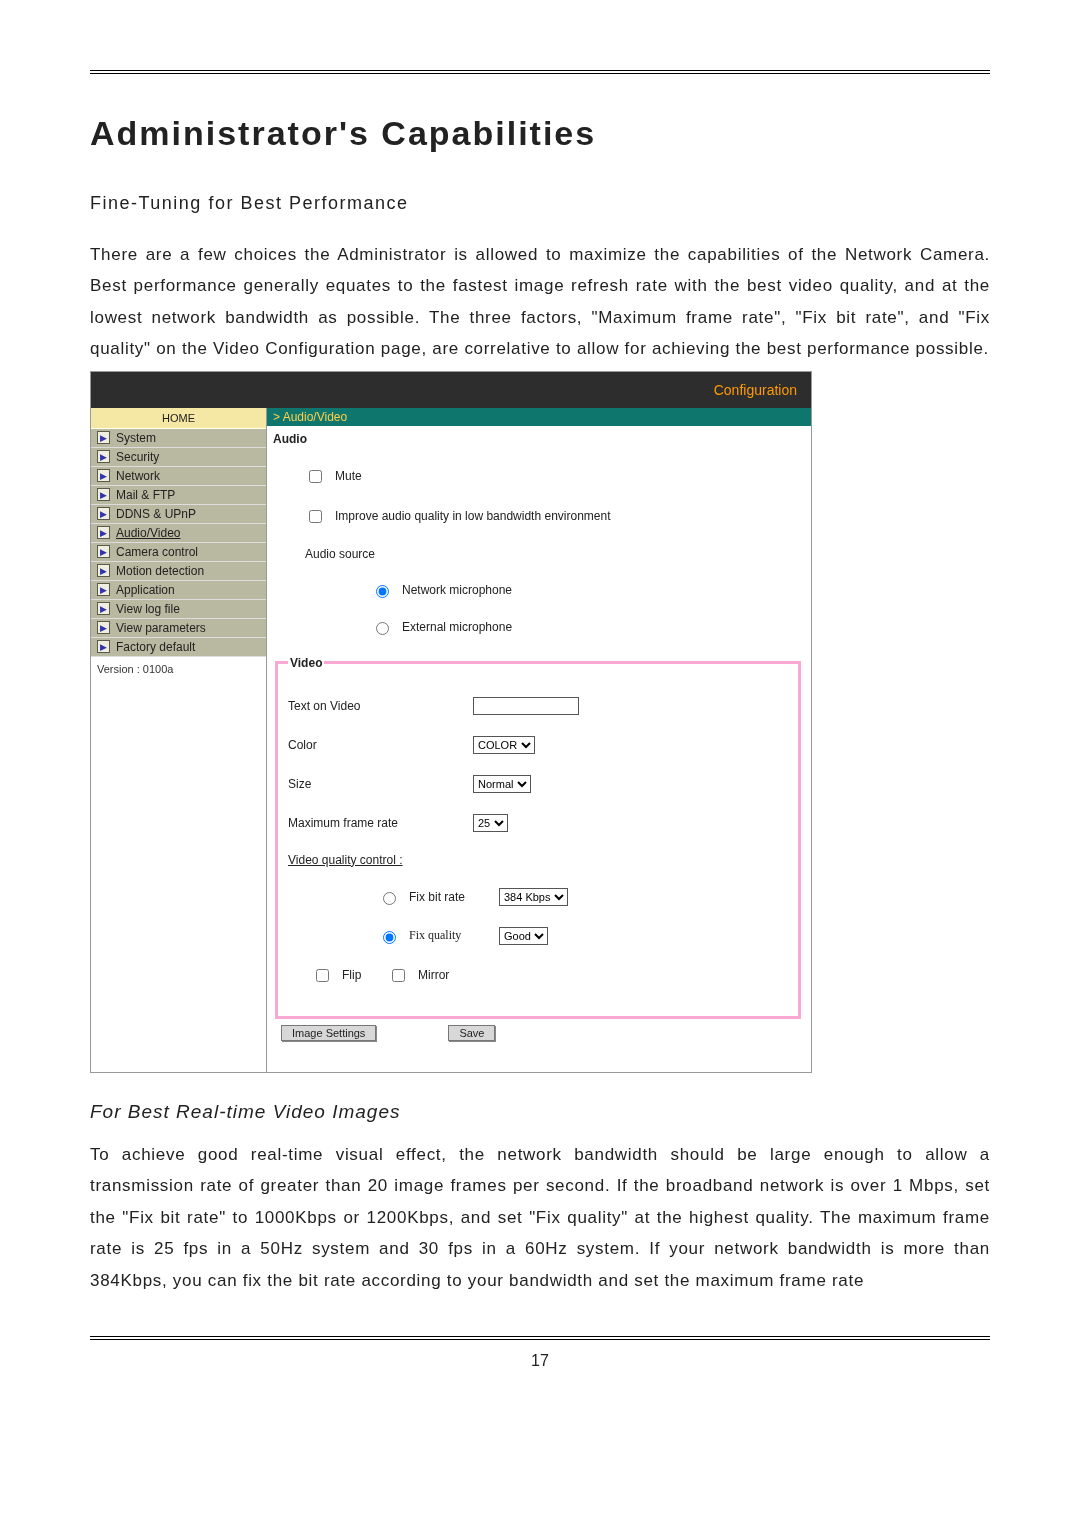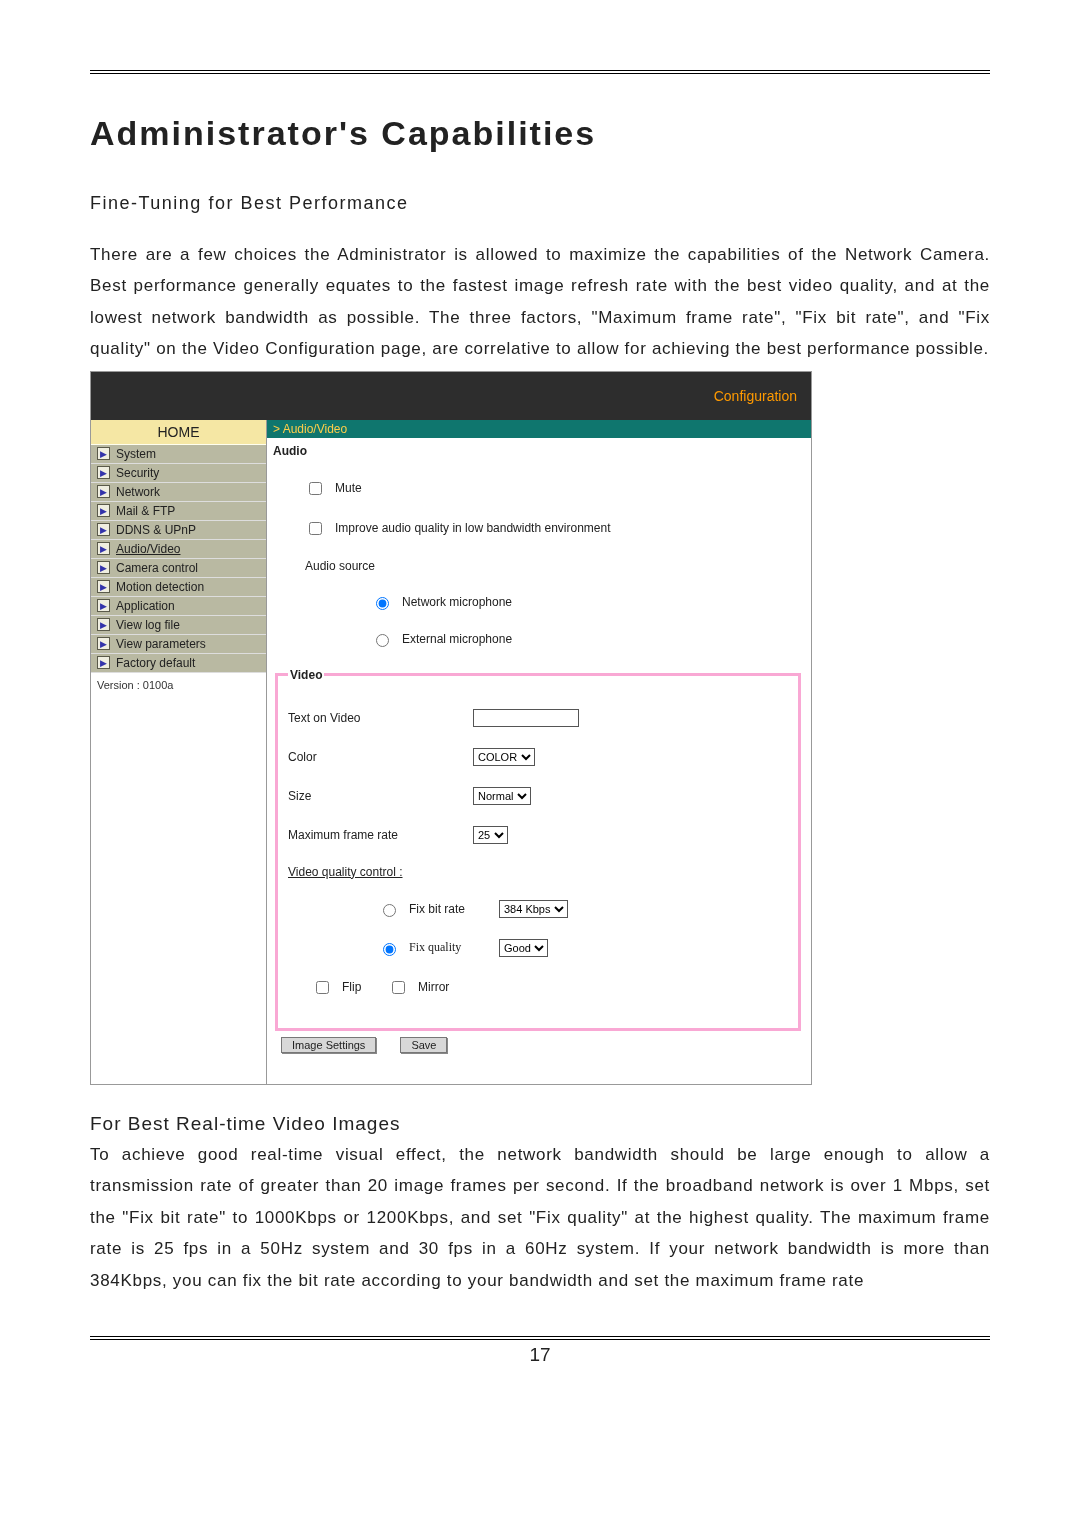--- a/index.html
+++ b/index.html
@@ -32,69 +32,70 @@
     margin: 20px 0 40px 0;
   }
   h2 {
     font-size: 18px;
     letter-spacing: 1.5px;
     font-weight: 500;
     margin: 30px 0 25px 0;
   }
   h3 {
     font-size: 19px;
+    font-style: italic;
     letter-spacing: 1px;
     font-weight: 500;
-    margin: 28px 0 4px 0;
+    margin: 28px 0 16px 0;
   }
   p.body {
     font-size: 17px;
     line-height: 1.85;
     letter-spacing: 0.7px;
     text-align: justify;
     margin: 0;
   }
   .page-num {
     text-align: center;
-    font-size: 19px;
-    margin-top: 4px;
+    font-size: 16px;
+    margin-top: 12px;
   }
 
   
   .shot {
     width: 720px;
     border: 1px solid #999;
     margin: 6px 0 0 0;
     font-family: Verdana, Arial, sans-serif;
     font-size: 12px;
     background: #fff;
   }
   .shot-top {
-    height: 48px;
+    height: 36px;
     background: #2d2d2d;
     display: flex;
     align-items: center;
     justify-content: flex-end;
     padding-right: 14px;
   }
   .shot-top span {
     color: #ff9a00;
     font-size: 14px;
   }
   .shot-body {
     display: flex;
   }
   .sidebar {
     width: 175px;
     background: #fff;
     border-right: 1px solid #999;
   }
   .home {
     text-align: center;
-    font-size: 14px;
+    font-size: 11px;
     background: #f5e7a4;
     padding: 4px 0;
     border-bottom: 1px solid #ffe;
   }
   .side-item {
     display: flex;
     align-items: center;
     background: #b9b9a2;
     border-bottom: 1px solid #ddd;
     padding: 2px 6px;
@@ -319,21 +320,21 @@
             </div>
             <div class="row indent1">
               <input type="checkbox" style="">
               <span>Flip</span>
               &nbsp;&nbsp;
               <input type="checkbox" style="">
               <span>Mirror</span>
             </div>
           </fieldset>
 
-          <div class="row" style="gap:24px; margin-top:6px;">
+          <div class="row" style="gap:72px; margin-top:6px;">
             <span class="btn">Image Settings</span>
             <span class="btn">Save</span>
           </div>
         </div>
       </div>
     </div>
   </div>
 
   <h3>For Best Real-time Video Images</h3>
   <p class="body">To achieve good real-time visual effect, the network bandwidth should be large enough to allow a transmission rate of greater than 20 image frames per second.  If the broadband network is over 1 Mbps, set the "Fix bit rate" to 1000Kbps or 1200Kbps, and set "Fix quality" at the highest quality. The maximum frame rate is 25 fps in a 50Hz system and 30 fps in a 60Hz system. If your network bandwidth is more than 384Kbps, you can fix the bit rate according to your bandwidth and set the maximum frame rate</p>

